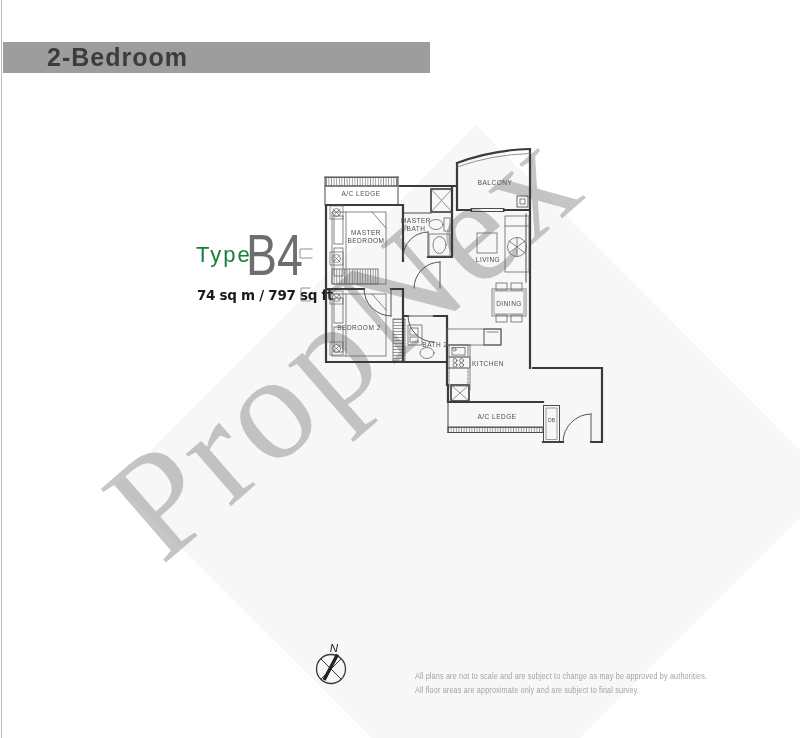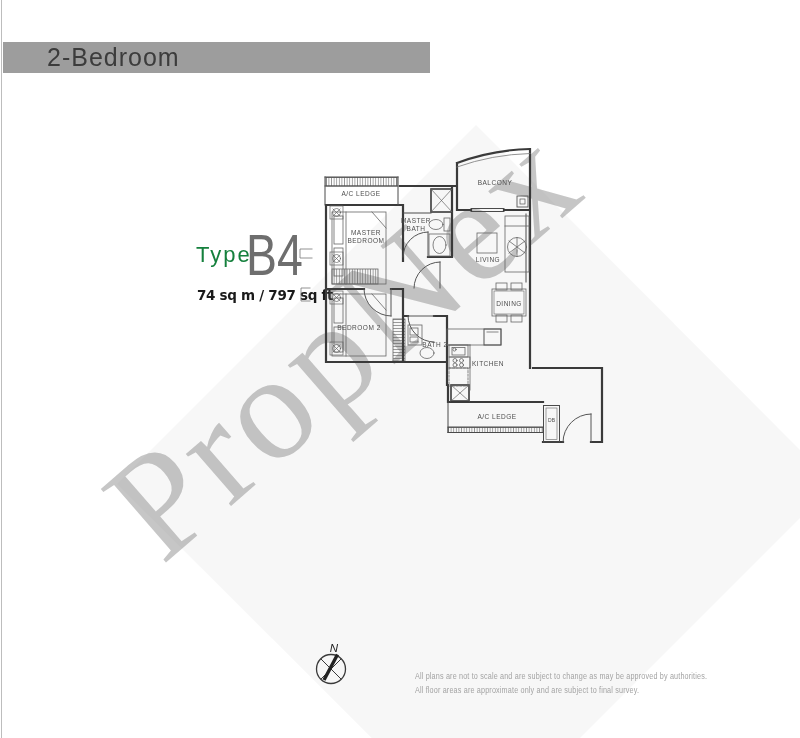--- a/index.html
+++ b/index.html
@@ -1,21 +1,21 @@
 <!DOCTYPE html>
 <html><head>
 <meta charset="utf-8">
 <style>
   html,body{margin:0;padding:0;background:#fff;}
   .page{position:relative;width:800px;height:738px;background:#ffffff;overflow:hidden;
         font-family:"Liberation Sans",sans-serif;}
   .edge-line{position:absolute;left:1px;top:0;width:1px;height:738px;background:#bdbdbd;}
   .banner{position:absolute;left:3px;top:42px;width:427px;height:31px;background:#9d9d9d;
           display:flex;align-items:center;padding-left:44px;box-sizing:border-box;}
-  .banner-title{font-size:25px;color:#3c3c3c;letter-spacing:1px;font-weight:400;line-height:1;}
+  .banner-title{font-size:25px;color:#3c3c3c;letter-spacing:1px;font-weight:700;line-height:1;}
   .type-label{position:absolute;left:196px;top:244px;font-size:22px;color:#15803d;
               letter-spacing:2px;line-height:1;}
   .type-code{position:absolute;left:246px;top:226px;font-size:58px;color:#6e6e6e;line-height:1;
              transform:scale(.8,1);transform-origin:left top;}
   .area-text{position:absolute;left:197px;top:287px;font-size:13.5px;font-weight:bold;
              color:#1a1a1a;letter-spacing:-.3px;font-family:"DejaVu Sans",sans-serif;line-height:1.2;}
   .plan-svg{position:absolute;left:0;top:0;width:800px;height:738px;}
   .disclaimer{position:absolute;left:415px;top:669px;color:#a3a3a3;font-size:8.8px;
               line-height:14px;letter-spacing:.2px;transform:scale(.82,1);transform-origin:left top;
               white-space:nowrap;}

